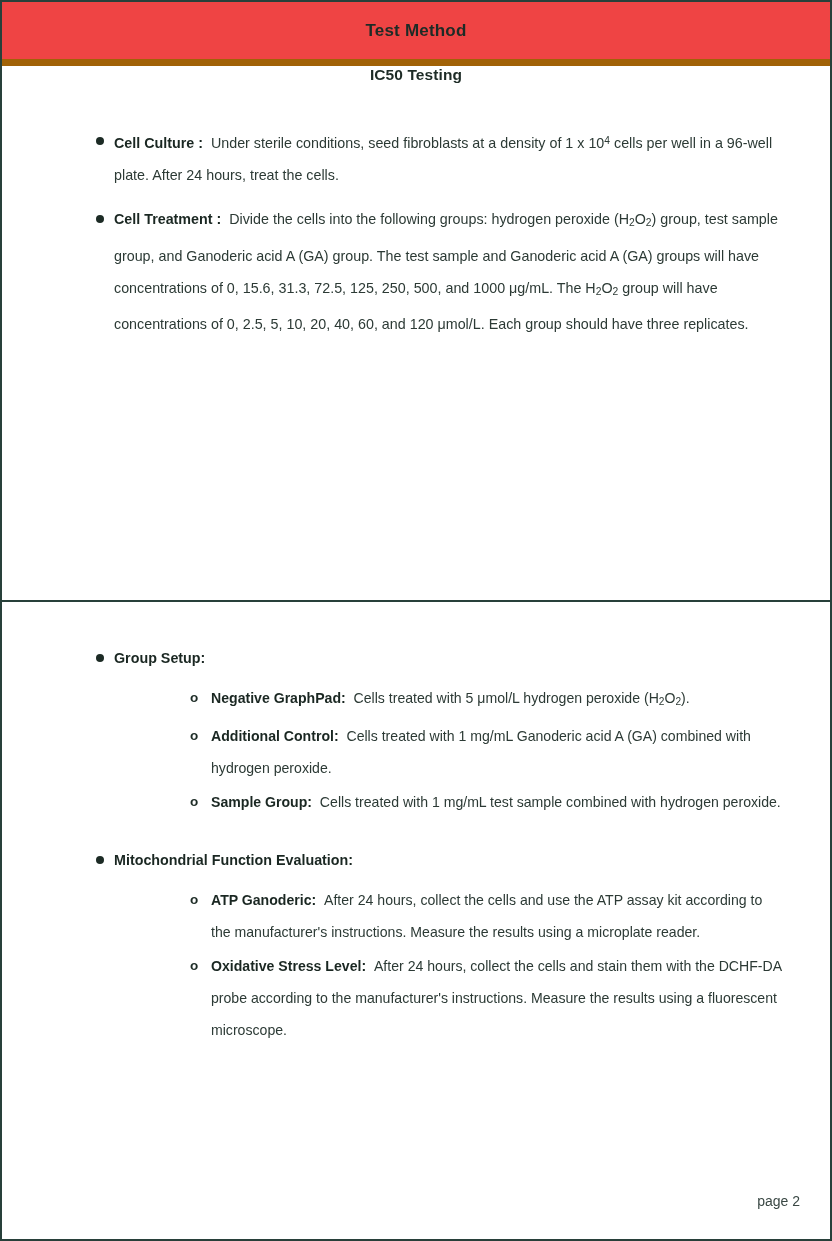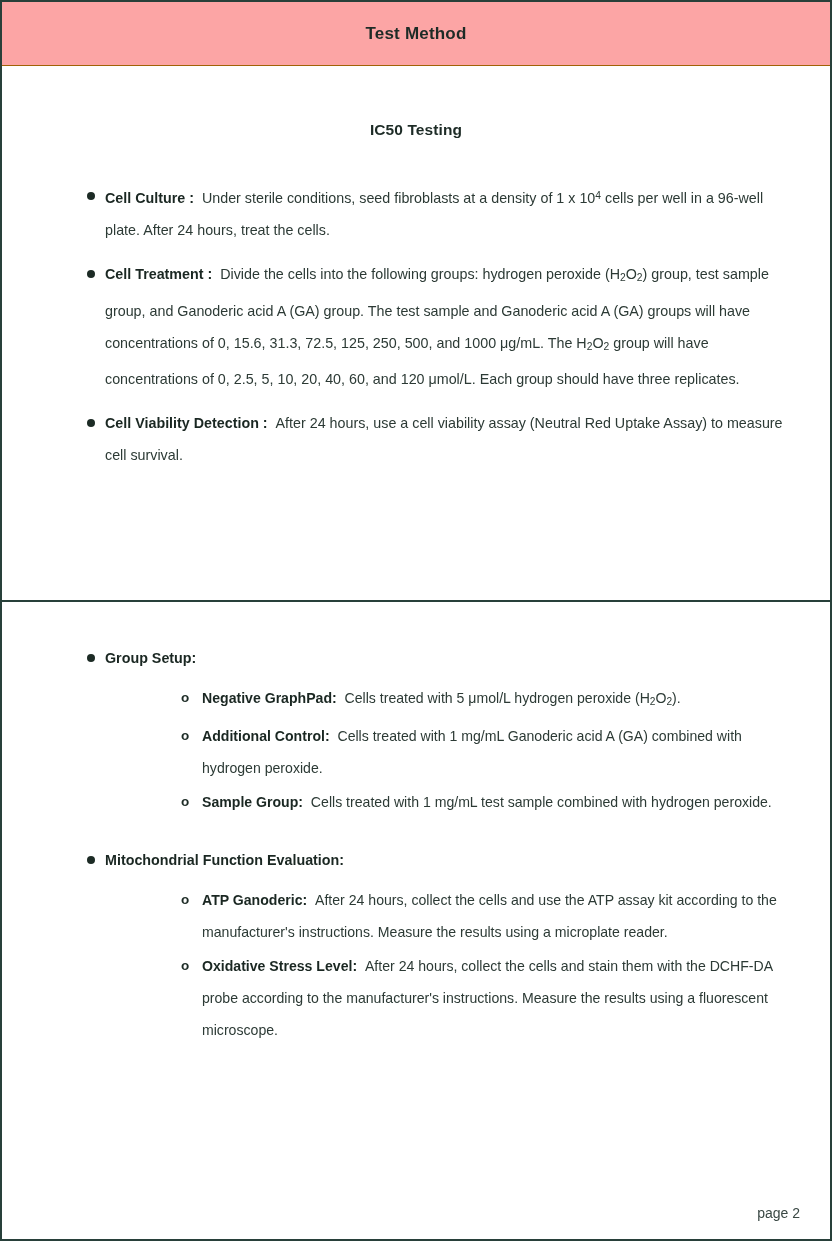--- a/index.html
+++ b/index.html
@@ -24,22 +24,22 @@
     background: #ffffff;
     display: flex;
     flex-direction: column;
   }
 
   
   .doc-header {
     box-sizing: border-box;
     height: 64px;
     flex: 0 0 64px;
-    background: #fca5a5;
-    border-bottom: 1px solid #a16207;
+    background: #ef4444;
+    border-bottom: 7px solid #a16207;
     display: flex;
     align-items: center;
     justify-content: center;
   }
   .doc-header-title {
     font-size: 17px;
     font-weight: bold;
     letter-spacing: 0.2px;
     color: #1d2b26;
   }
@@ -58,27 +58,27 @@
     flex: 1 1 auto;
   }
 
   .section-title {
     text-align: center;
     font-size: 15.5px;
     font-weight: bold;
     color: #1d2b26;
     letter-spacing: 0.1px;
   }
-  .section-ic50 .section-title { padding-top: 55px; }
+  .section-ic50 .section-title { }
   .section-mito .section-title { padding-top: 47px; }
 
   
   .bullet-list {
     list-style: none;
-    margin: 7px;
+    margin: 16px;
     padding: 0;
   }
   .section-ic50 .bullet-list { margin-top: 41px; }
   .section-mito .bullet-list { margin-top: 40px; }
 
   .bullet-item {
     position: relative;
     padding-left: 64px;
     font-size: 14.3px;
     line-height: 32px;
@@ -130,21 +130,21 @@
   .group-gap { margin-bottom: 26px; }
   .mito-gap { margin-top: 18px; }
 
   sub { font-size: 0.72em; vertical-align: -0.22em; }
   sup { font-size: 0.72em; vertical-align: 0.42em; }
 
   
   .page-footer {
     position: absolute;
     right: 30px;
-    bottom: 18px;
+    bottom: 30px;
     font-size: 14px;
     color: #3a4844;
   }
 </style>
 </head>
 <body>
 
 <div class="page">
 
   <div class="doc-header">
@@ -161,25 +161,20 @@
         <span class="lead">Cell Culture :</span>
         <span>&nbsp;Under sterile conditions, seed fibroblasts at a density of 1 x 10<sup>4</sup> cells per well in a 96-well plate. After 24 hours, treat the cells.</span>
       </li>
 
       <li class="bullet-item">
         <span class="bullet-dot"></span>
         <span class="lead">Cell Treatment :</span>
         <span>&nbsp;Divide the cells into the following groups: hydrogen peroxide (H<sub>2</sub>O<sub>2</sub>) group, test sample group, and Ganoderic acid A (GA) group. The test sample and Ganoderic acid A (GA) groups will have concentrations of 0, 15.6, 31.3, 72.5, 125, 250, 500, and 1000 μg/mL. The H<sub>2</sub>O<sub>2</sub> group will have concentrations of 0, 2.5, 5, 10, 20, 40, 60, and 120 μmol/L. Each group should have three replicates.</span>
       </li>
 
-      <li class="bullet-item">
-        <span class="bullet-dot"></span>
-        <span class="lead">Cell Viability Detection :</span>
-        <span>&nbsp;After 24 hours, use a cell viability assay (Neutral Red Uptake Assay) to measure cell survival.</span>
-      </li>
 
 
     </ul>
   </div>
 
   <div class="section section-mito">
 
     <ul class="bullet-list">
 
       <li class="bullet-item group-gap">

